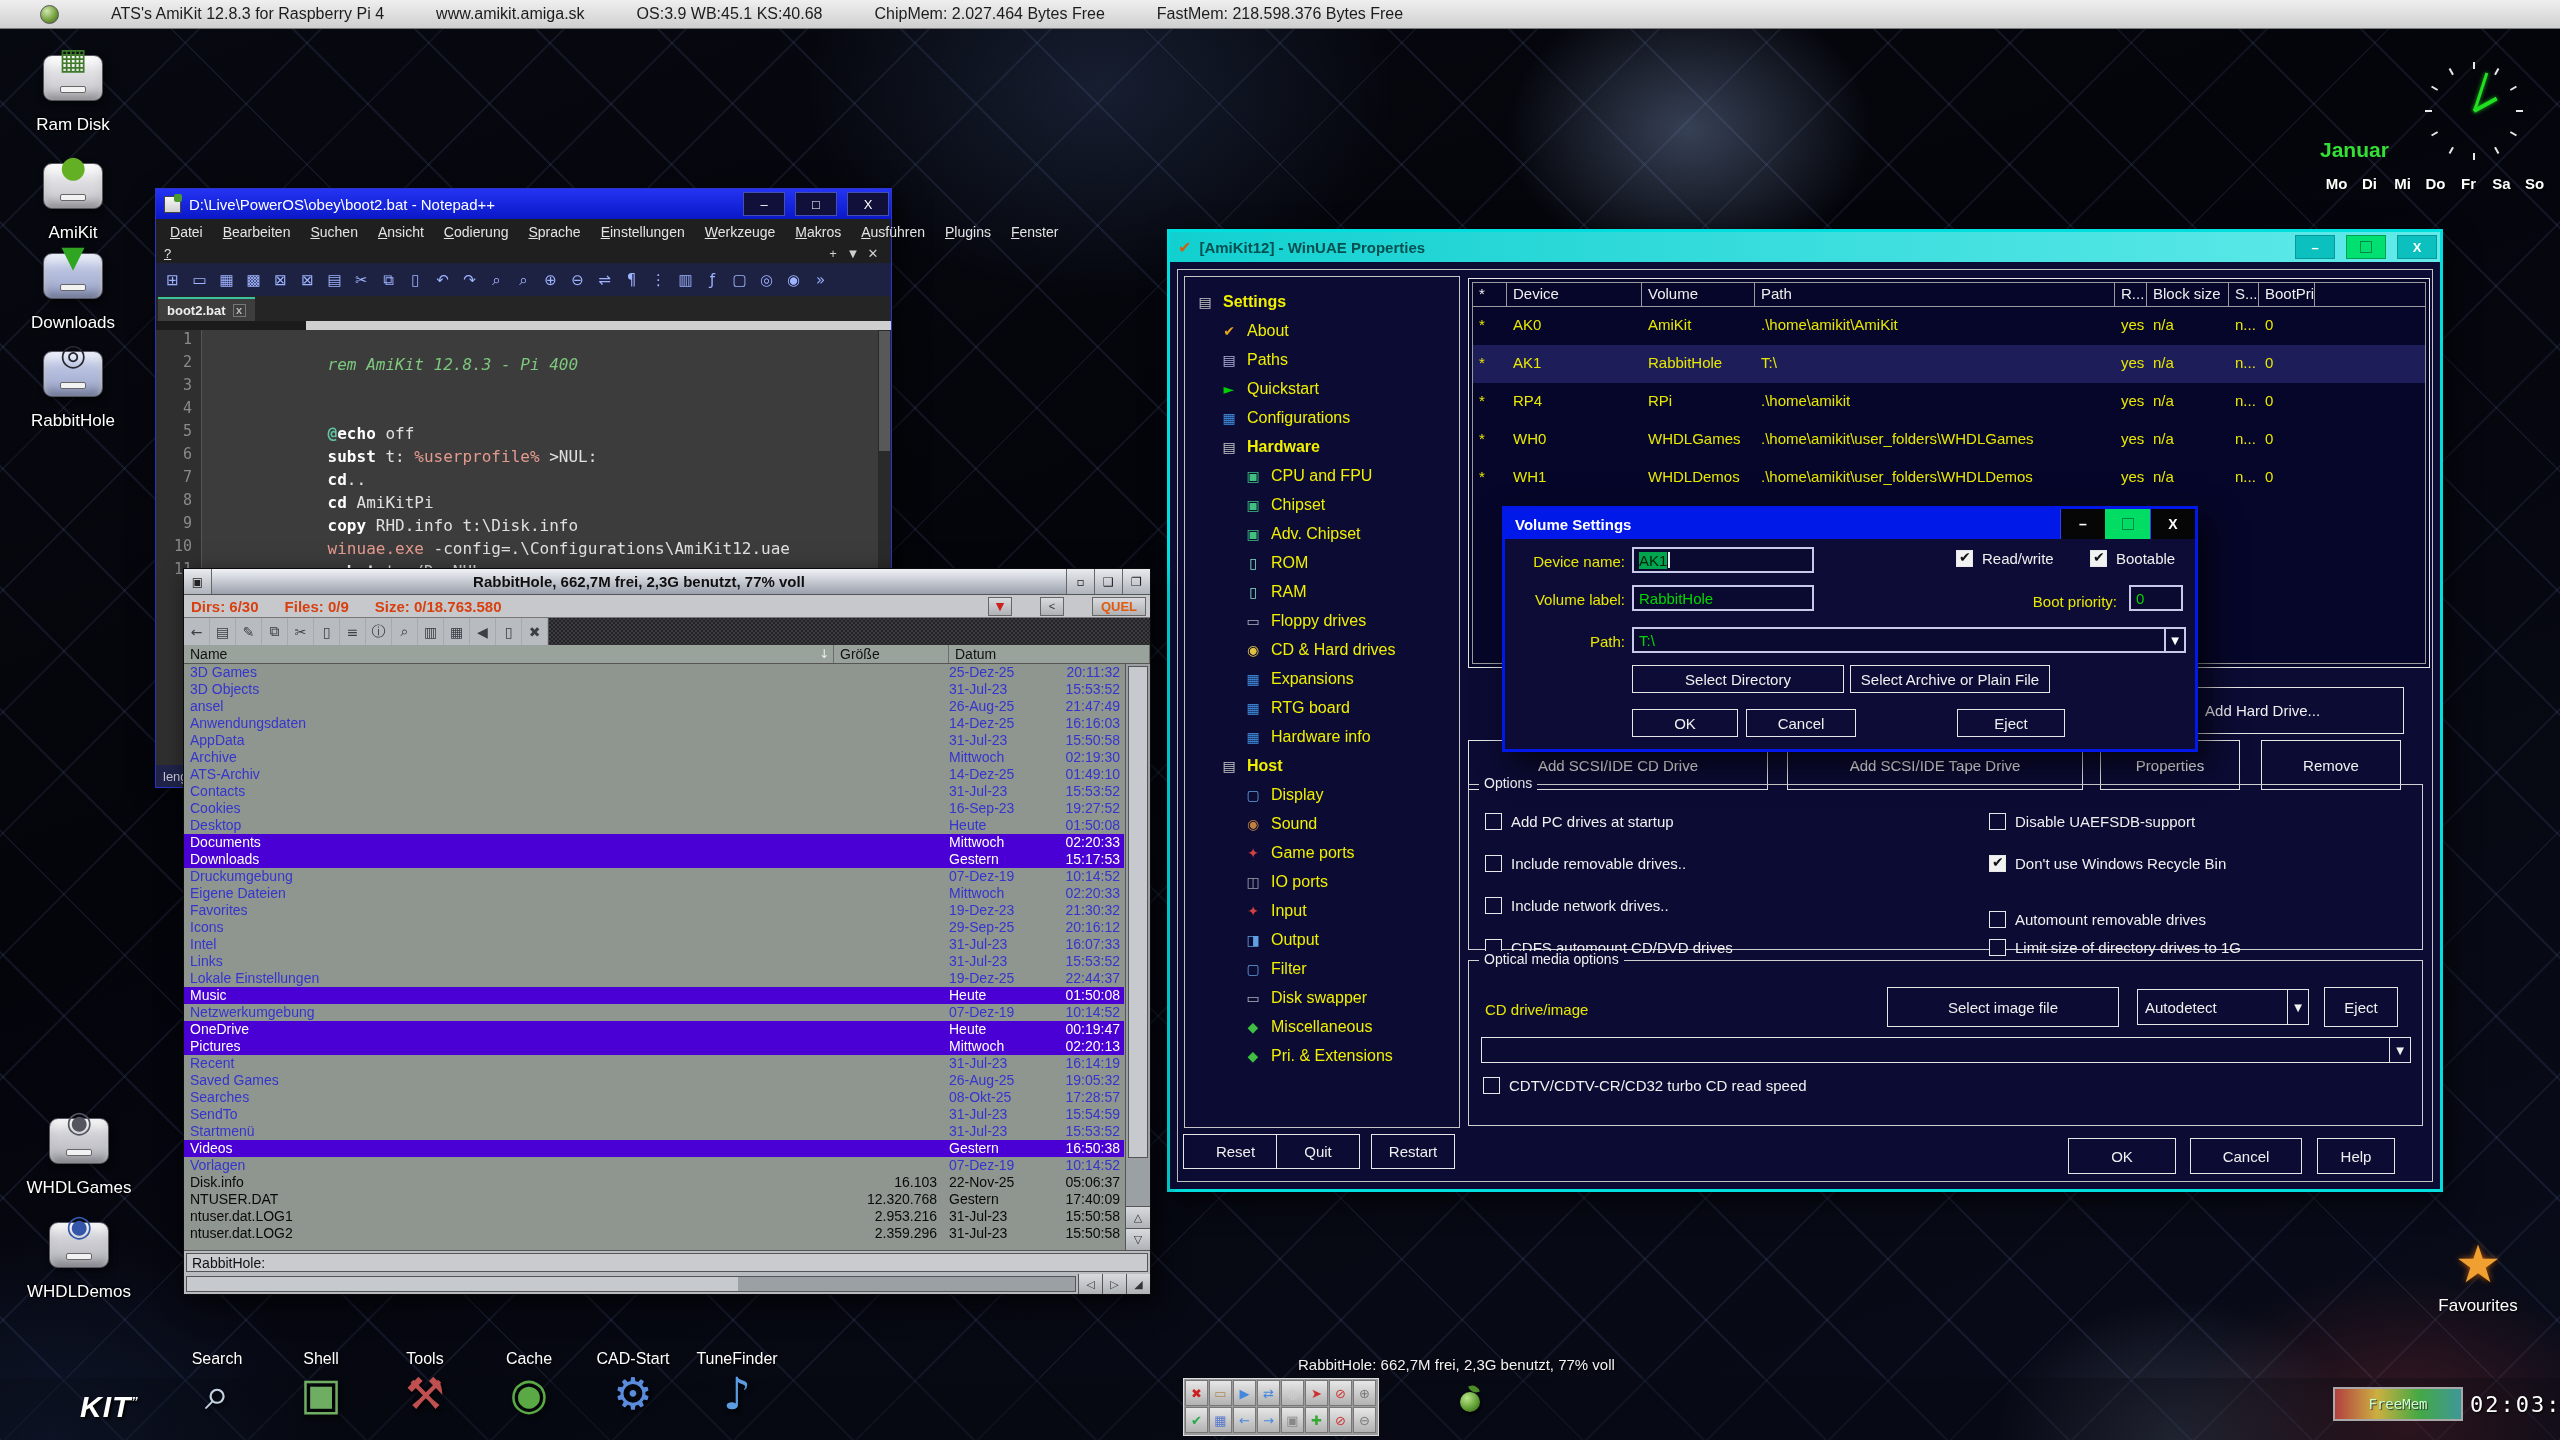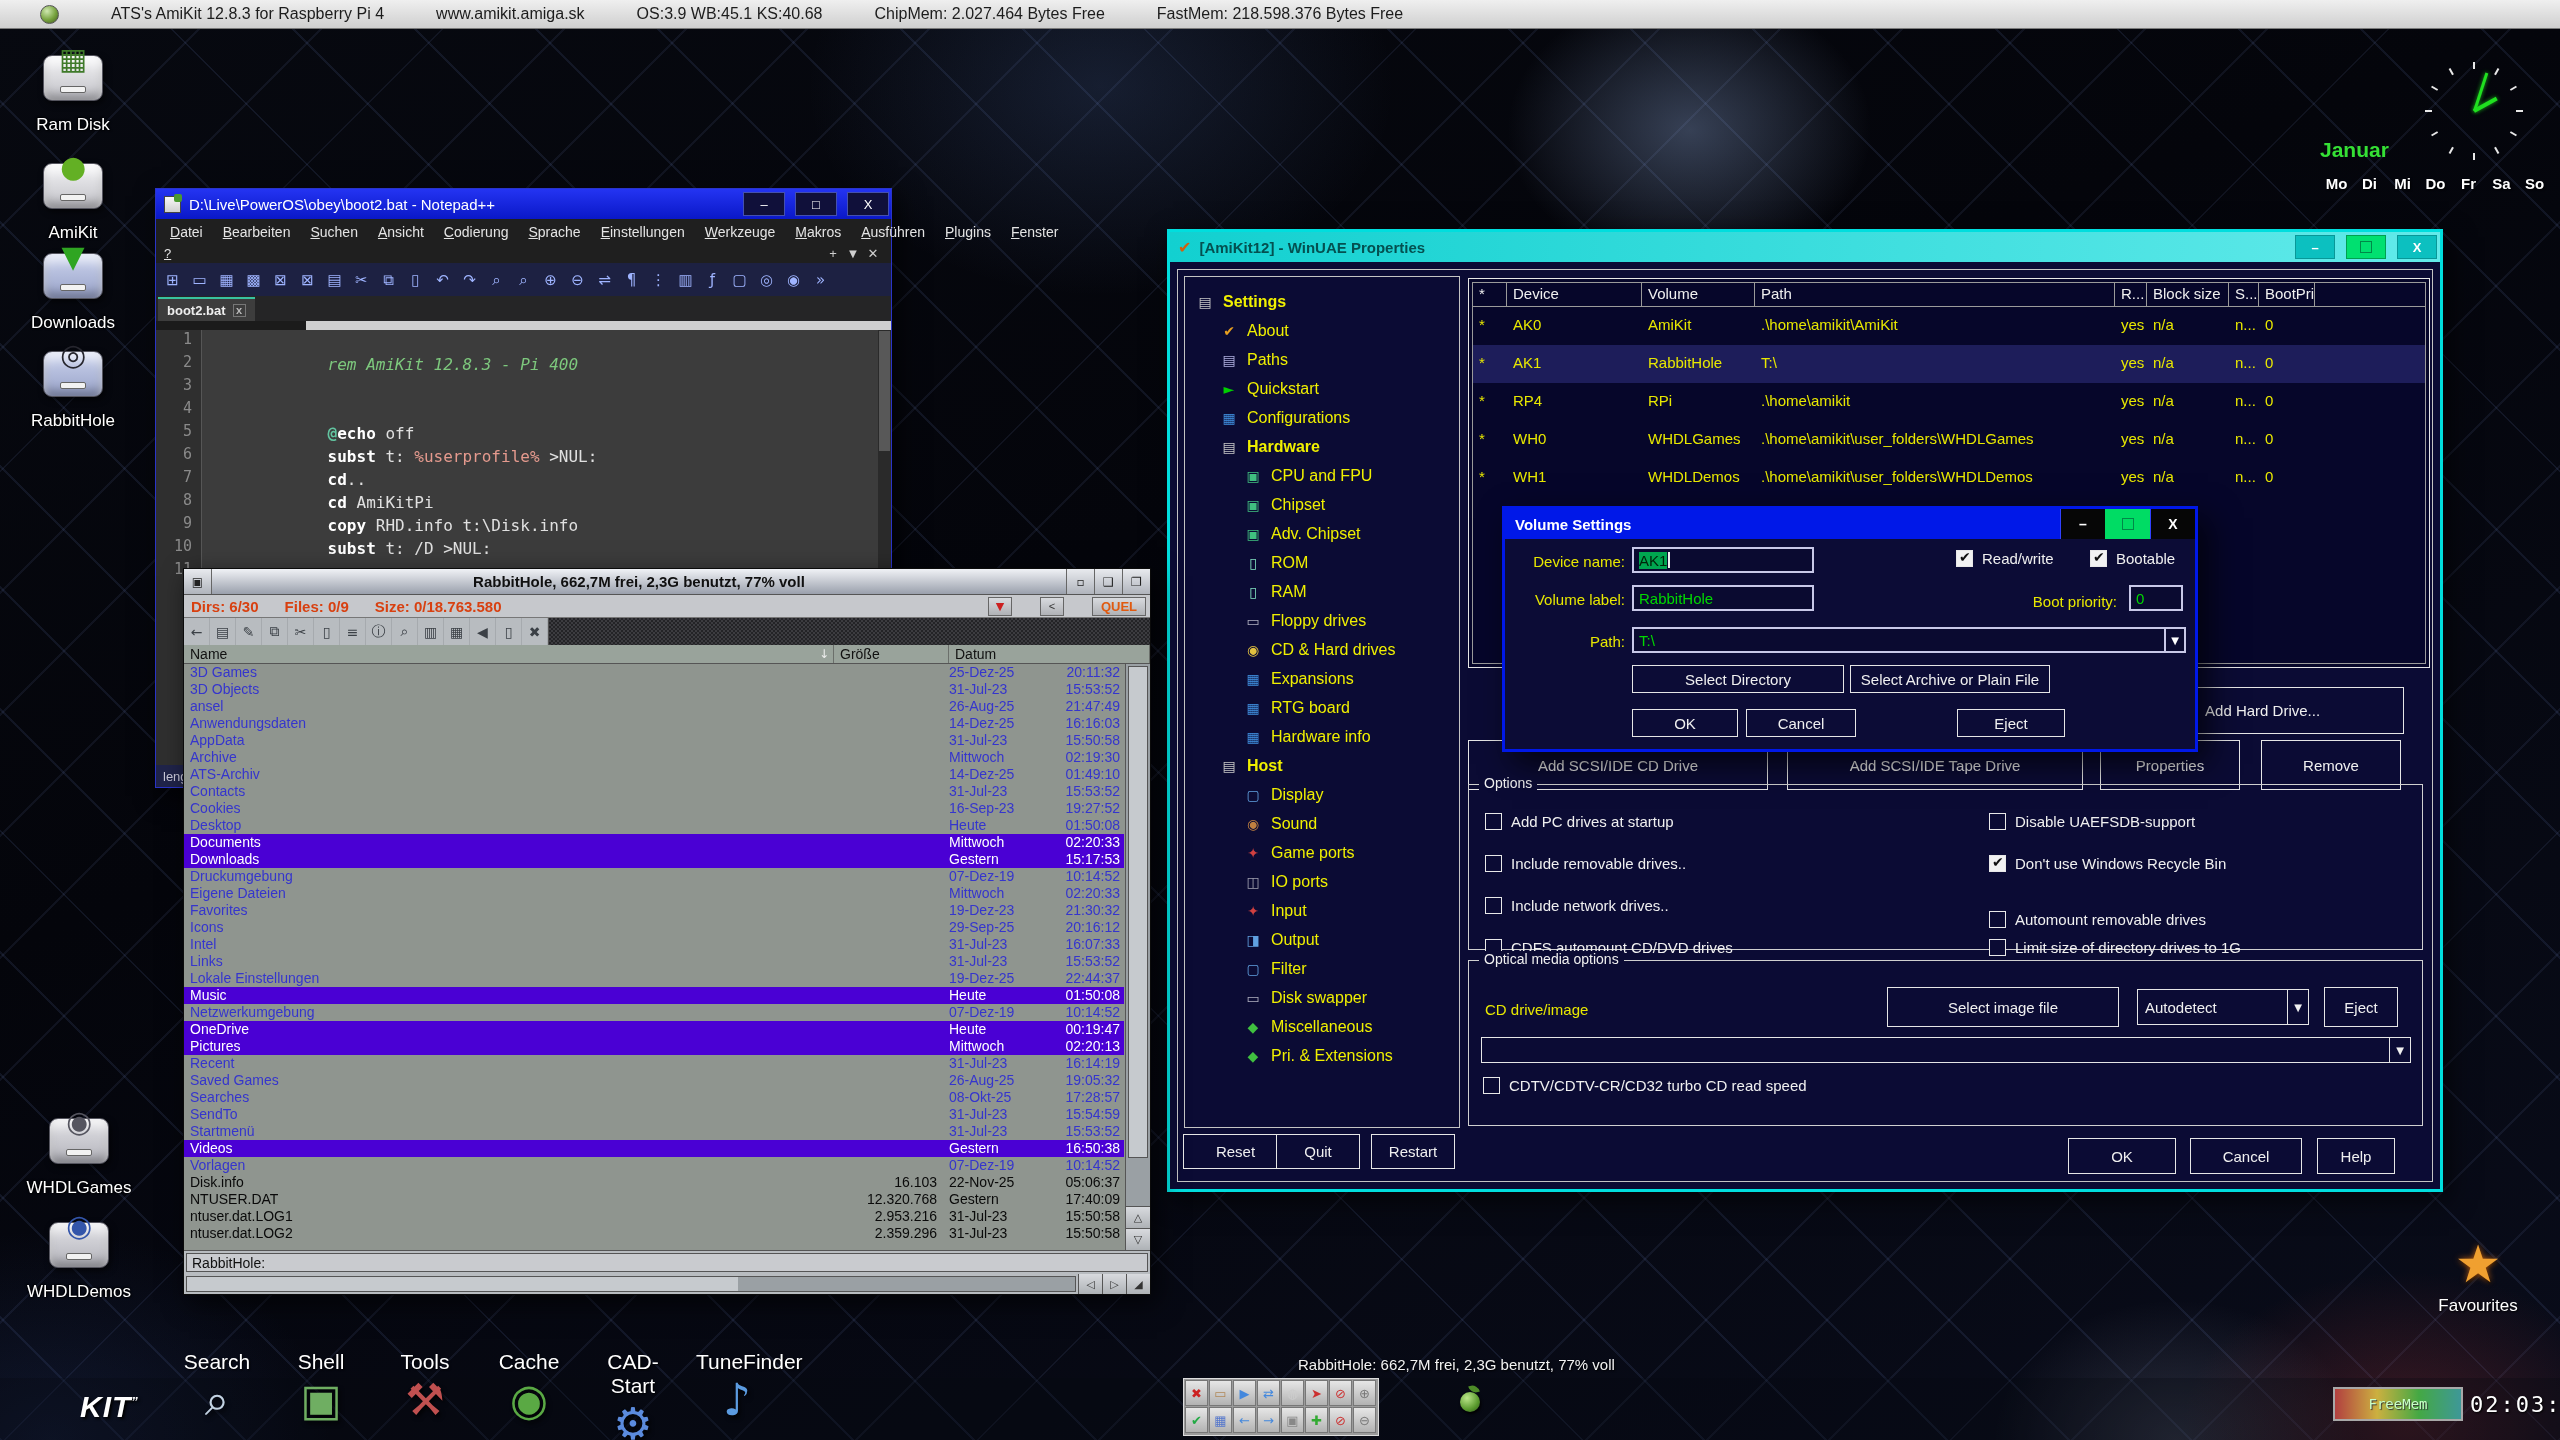--- a/index.html
+++ b/index.html
@@ -184,21 +184,21 @@
   .vin .caret { width:2px; height:16px; background:#f0f0f0; margin-left:1px; }
   .vbtn { position:absolute; background:#0c0c36; border:1px solid #e6e6e6; color:#f0f0f0; font-size:15px; display:flex; align-items:center; justify-content:center; }
   .vchk { position:absolute; display:flex; align-items:center; gap:9px; color:#f0f0f0; font-size:15px; }
 
   
   #taskbar-shade { position:absolute; left:0; top:1378px; width:2560px; height:62px; background:rgba(8,10,18,.30); z-index:3; }
   #kit-logo { position:absolute; left:80px; top:1390px; z-index:5; color:#fff; font-size:30px; font-weight:bold; font-style:italic; letter-spacing:1px; text-shadow:2px 2px 3px #000; }
   #kit-logo sup { font-size:13px; }
   #dock { position:absolute; left:176px; top:1350px; display:flex; gap:22px; z-index:5; }
   .ditem { width:82px; text-align:center; }
-  .ditem .dlabel { color:#fff; font-size:21px; text-shadow:1px 1px 2px #000; }
+  .ditem .dlabel { color:#fff; font-size:16px; text-shadow:1px 1px 2px #000; }
   .ditem .dico { font-size:44px; line-height:52px; text-shadow:2px 3px 4px rgba(0,0,0,.8); }
   #palette { position:absolute; left:1183px; top:1378px; z-index:5; background:#9b9b9b; border:1px solid #ddd; padding:1px; }
   .prow { display:flex; }
   .pbtn { width:23px; height:26px; margin:0 1px 1px 0; background:linear-gradient(#e6e6e6,#b2b2b2); border:1px solid #777;
     display:flex; align-items:center; justify-content:center; font-size:13px; }
   #rab-status { position:absolute; left:1298px; top:1356px; z-index:4; color:#f2f2f2; font-size:15px; text-shadow:1px 1px 2px #000; }
   #sprout { position:absolute; left:1460px; top:1392px; z-index:5; width:20px; height:20px; border-radius:50%;
     background:radial-gradient(circle at 35% 30%, #bce68a, #5a9a2e 60%, #2e5416); box-shadow:1px 2px 3px #000; }
   #sprout::after { content:""; position:absolute; left:9px; top:-7px; width:10px; height:8px; background:#4e8c28; border-radius:0 10px 0 10px; transform:rotate(-15deg); }
   #freemem { position:absolute; left:2333px; top:1387px; width:130px; height:34px; z-index:5; border:2px solid #a8a8a8;
@@ -437,20 +437,23 @@
           </div>
 
           <div class="cl">
             <span data-for="segs" style="white-space:pre"><span class="kw">cd</span><span class="txt"> AmiKitPi</span></span>
           </div>
 
           <div class="cl">
             <span data-for="segs" style="white-space:pre"><span class="kw">copy</span><span class="txt"> RHD.info t:\Disk.info</span></span>
           </div>
 
+          <div class="cl">
+            <span data-for="segs" style="white-space:pre"><span class="var">winuae.exe</span><span class="txt"> -config=.\Configurations\AmiKit12.uae</span></span>
+          </div>
 
           <div class="cl">
             <span data-for="segs" style="white-space:pre"><span class="kw">subst</span><span class="txt"> t: /D &gt;NUL:</span></span>
           </div>
 
           <div class="cl">
             <span data-for="segs" style="white-space:pre"></span>
           </div>
         </div>
       <div class="npp-vscroll">

